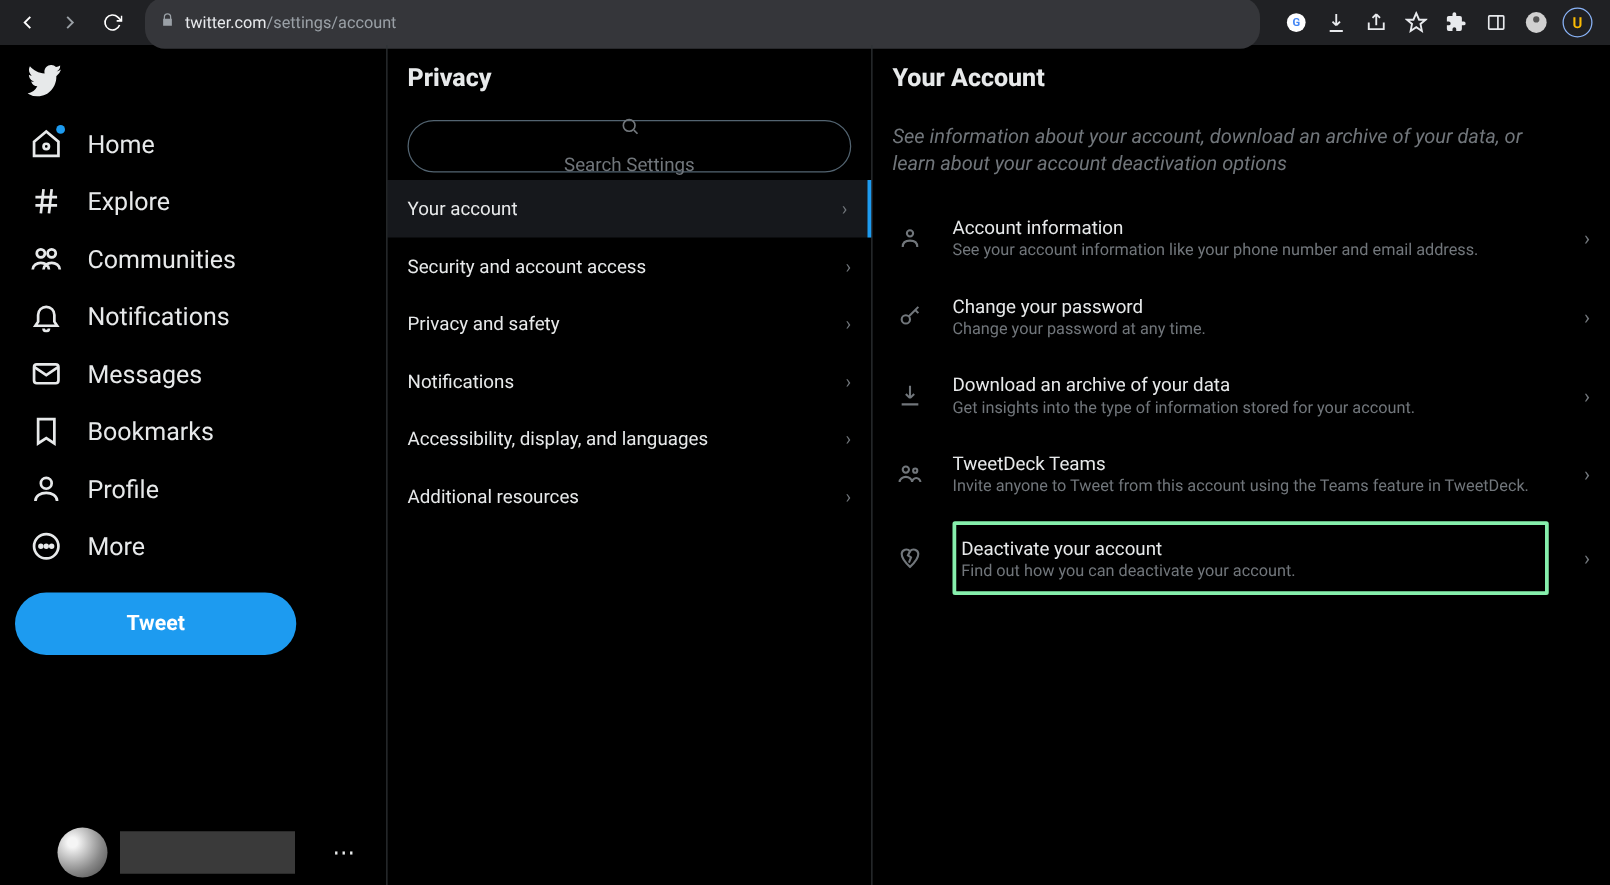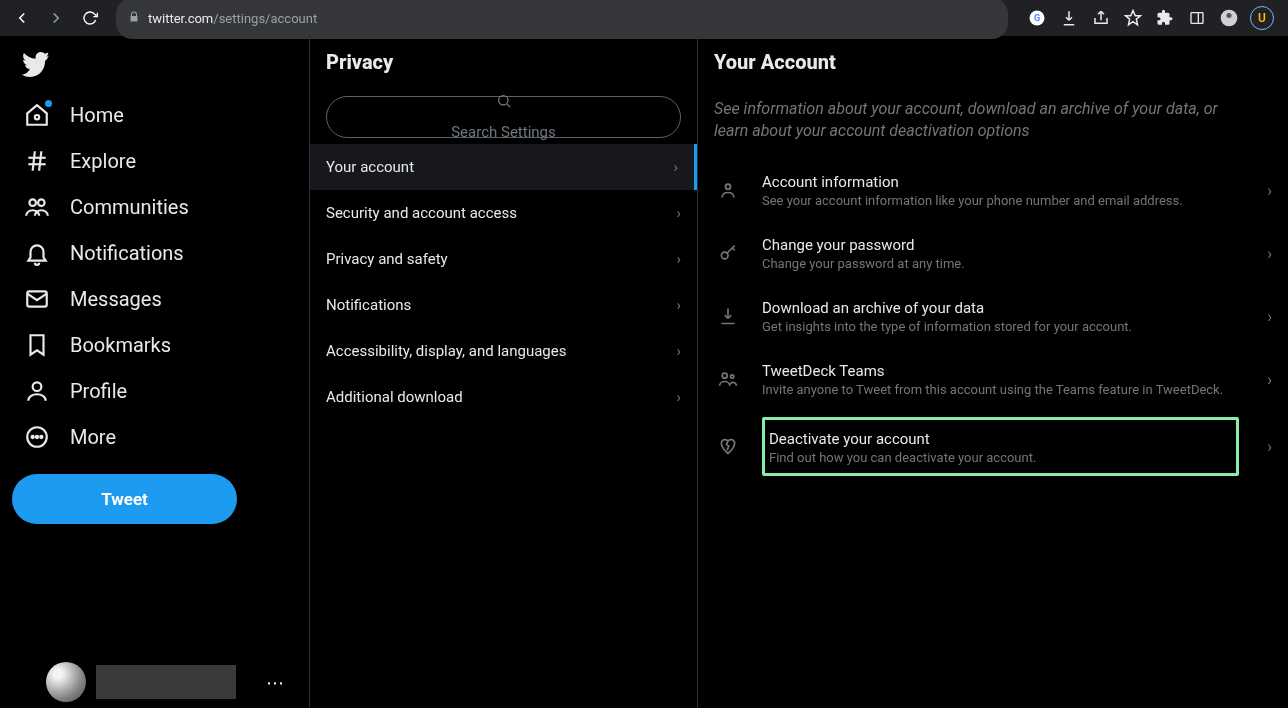--- a/index.html
+++ b/index.html
@@ -364,21 +364,21 @@
     </div>
     <div class="settings-item">
       <span>Notifications</span>
       <span class="chev">›</span>
     </div>
     <div class="settings-item">
       <span>Accessibility, display, and languages</span>
       <span class="chev">›</span>
     </div>
     <div class="settings-item">
-      <span>Additional download</span>
+      <span>Additional resources</span>
       <span class="chev">›</span>
     </div>
   </div>
 
   <div class="detail-col">
     <div class="detail-header">Your Account</div>
     <div class="detail-desc">See information about your account, download an archive of your data, or learn about your account deactivation options</div>
 
     <div class="option-row">
       <span class="row-icon">

